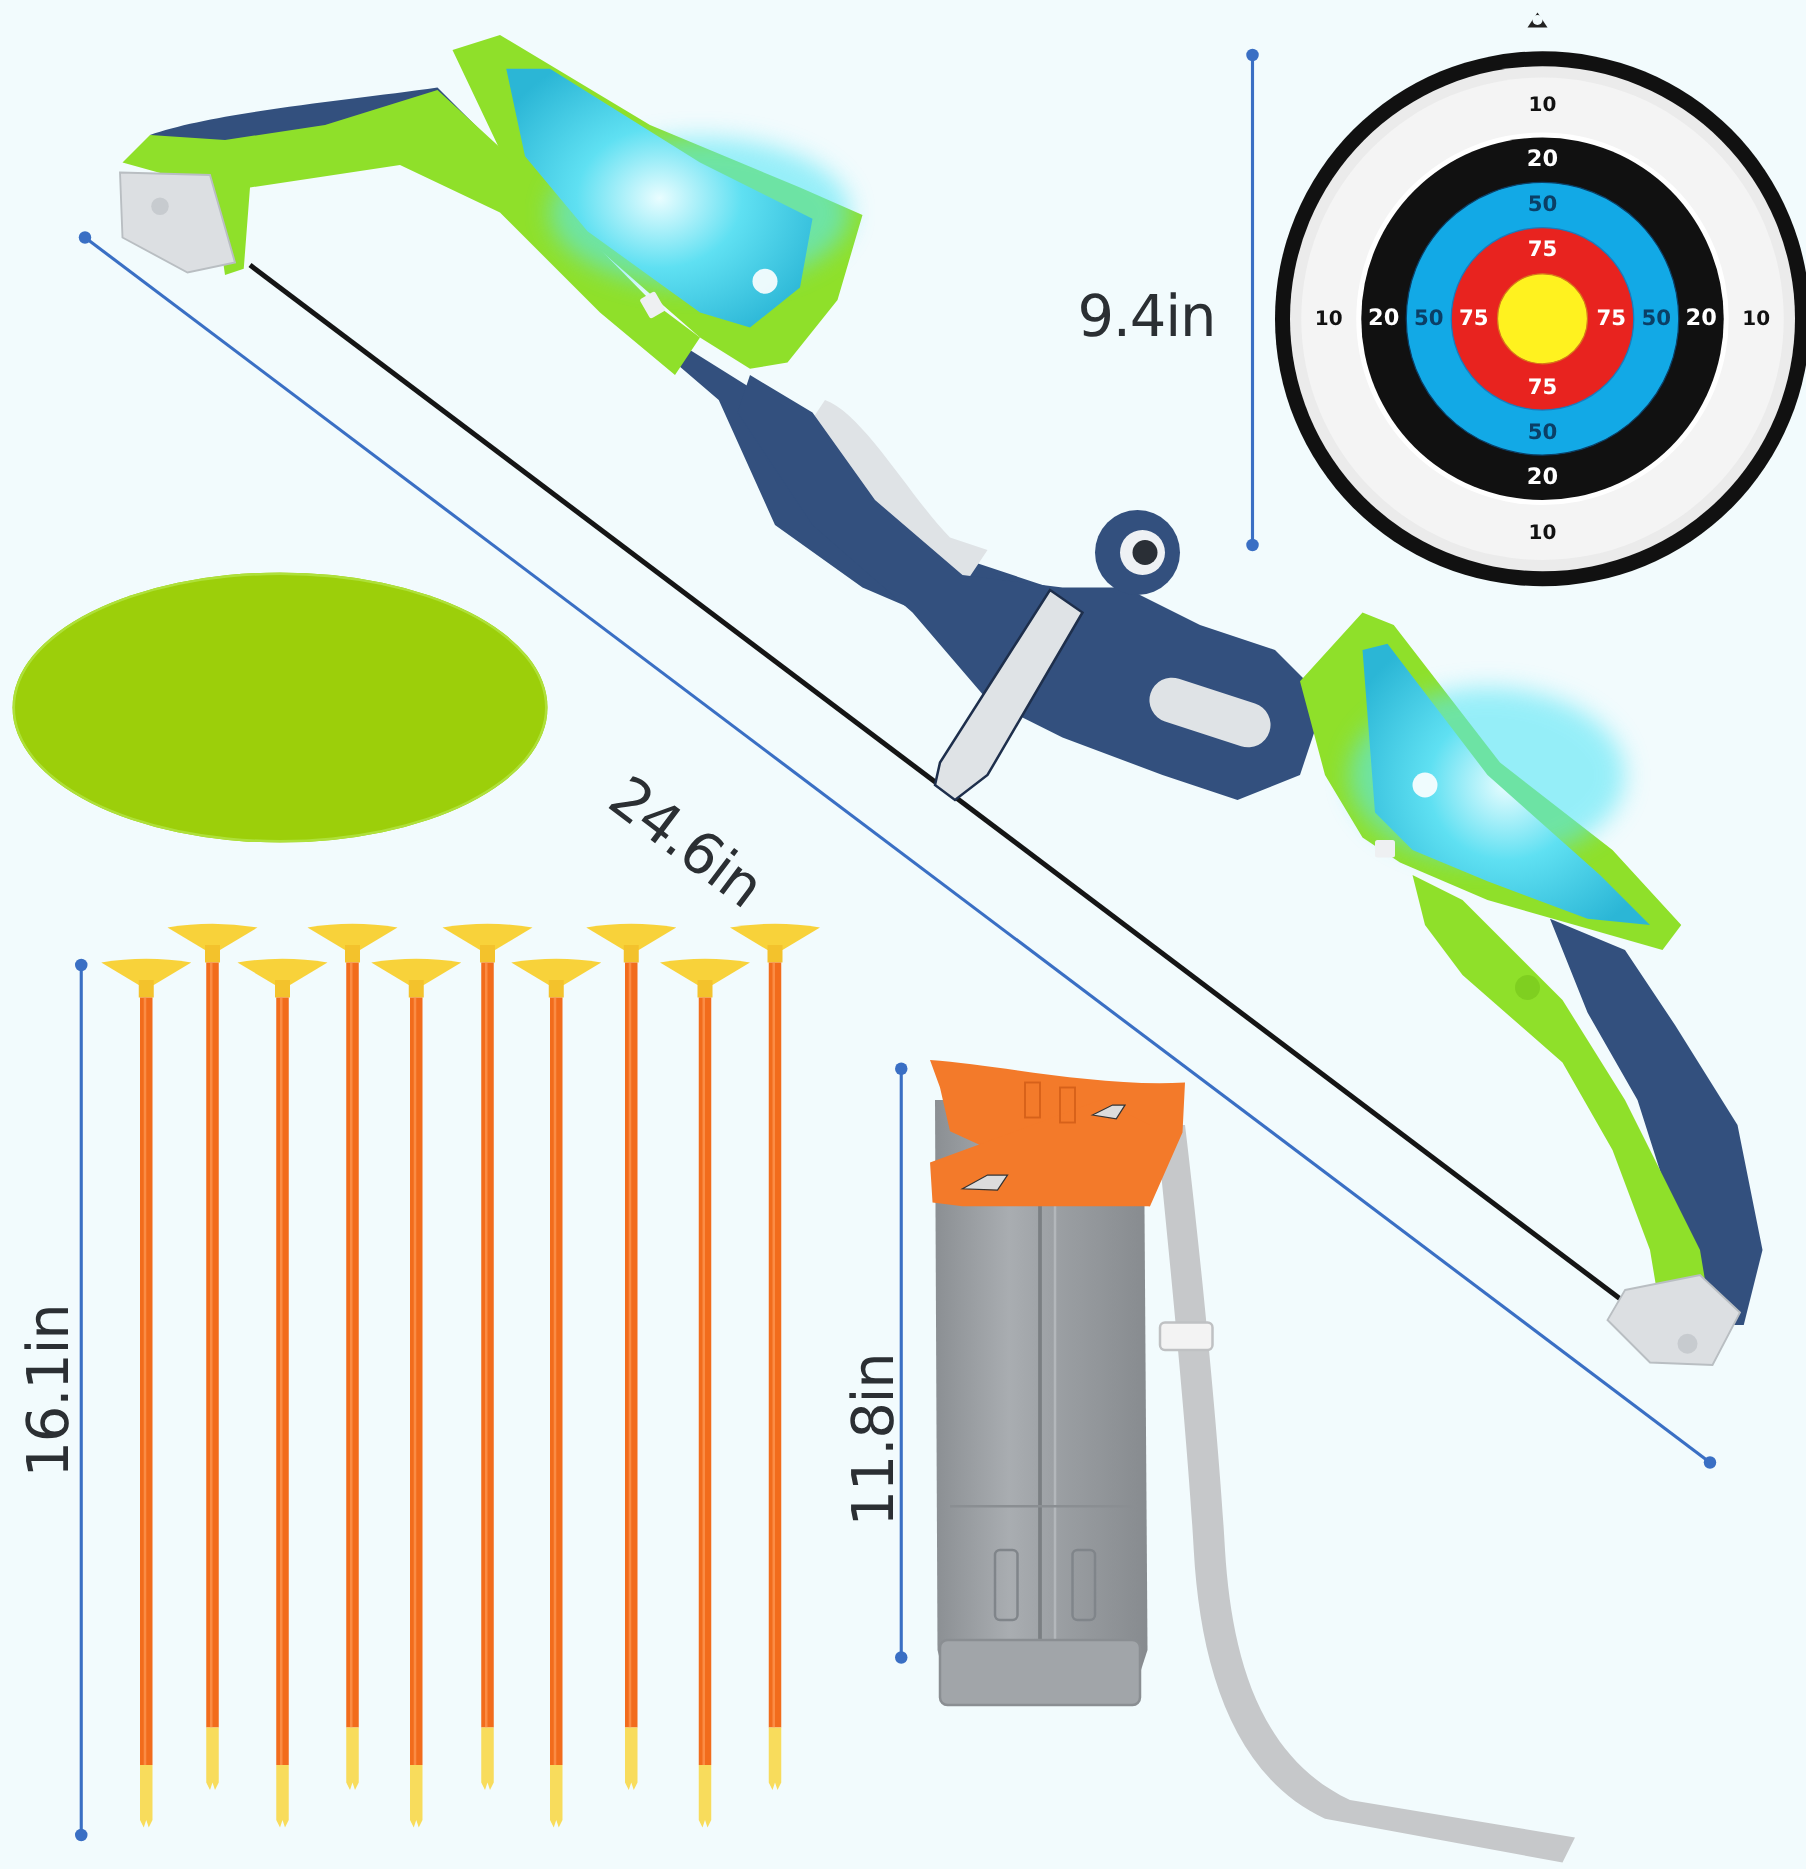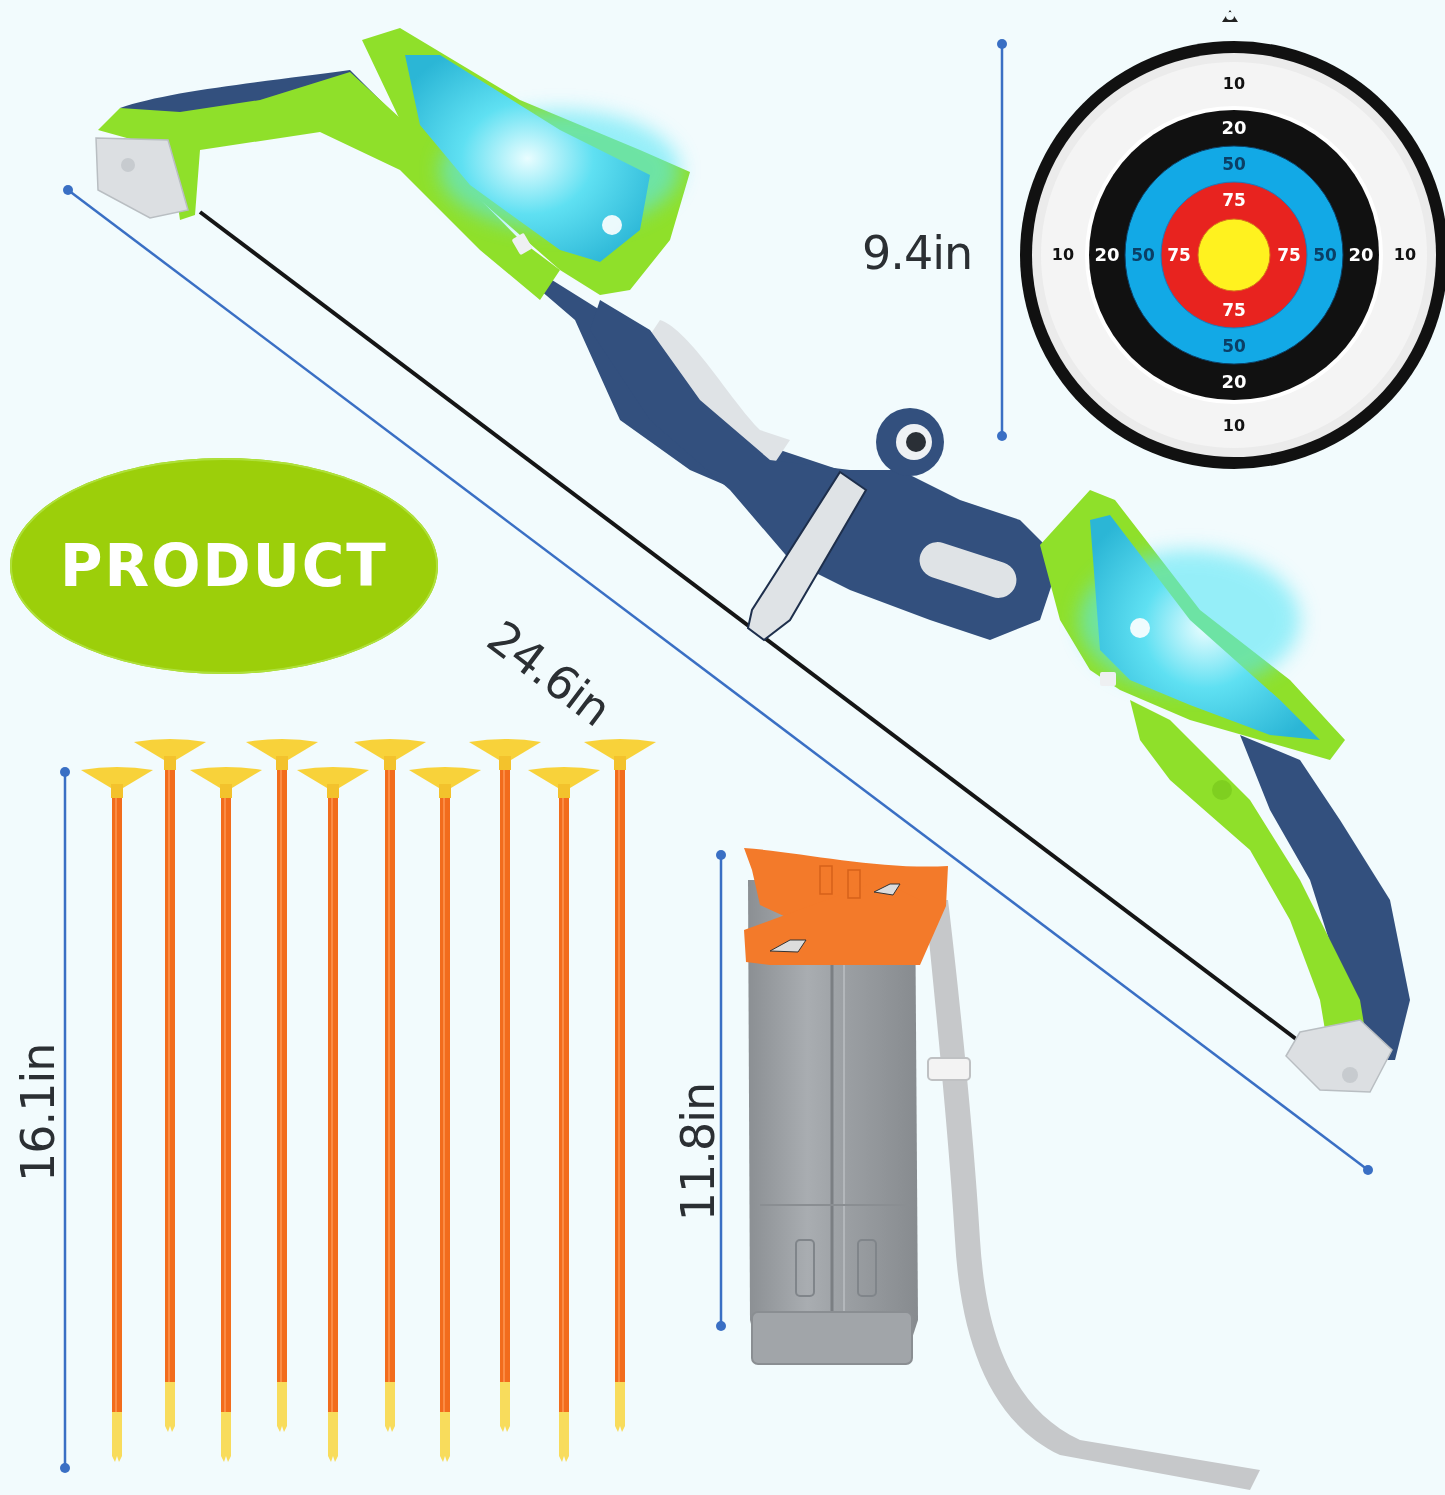--- a/index.html
+++ b/index.html
@@ -218,21 +218,20 @@
       <path d="M744,848 C800,852 880,870 948,866 L946,906 L920,965 L880,960 L760,905 L752,870 Z" fill="#f37a2a"></path>
       <path d="M744,930 L880,880 L920,900 L920,965 L770,965 L746,962 Z" fill="#f37a2a"></path>
       <path d="M770,951 L790,940 L806,940 L798,952 Z" fill="#dcdcdc" stroke="#333" stroke-width="1"></path>
       <path d="M874,892 L890,884 L900,884 L893,895 Z" fill="#dcdcdc" stroke="#333" stroke-width="1"></path>
       <rect x="820" y="866" width="12" height="28" fill="none" stroke="#d6611a" stroke-width="1.5"></rect>
       <rect x="848" y="870" width="12" height="28" fill="none" stroke="#d6611a" stroke-width="1.5"></rect>
     </g>
   </svg>
 
   <div class="badge">
-    <span>PRODUCT</span>
   </div>
 
   <div class="dim-label" style="left:862px; top:214px;margin-top:12px;">9.4in</div>
 
   <div class="dim-label" style="left:510px; top:610px; transform: rotate(37deg); transform-origin: left top;">24.6in</div>
 
   <div class="dim-label" style="left:-22px; top:1095px; transform: rotate(-90deg); transform-origin: center; width:120px; text-align:center;">16.1in</div>
 
   <div class="dim-label" style="left:628px; top:1125px; transform: rotate(-90deg); transform-origin: center; width:140px; text-align:center;">11.8in</div>
 

